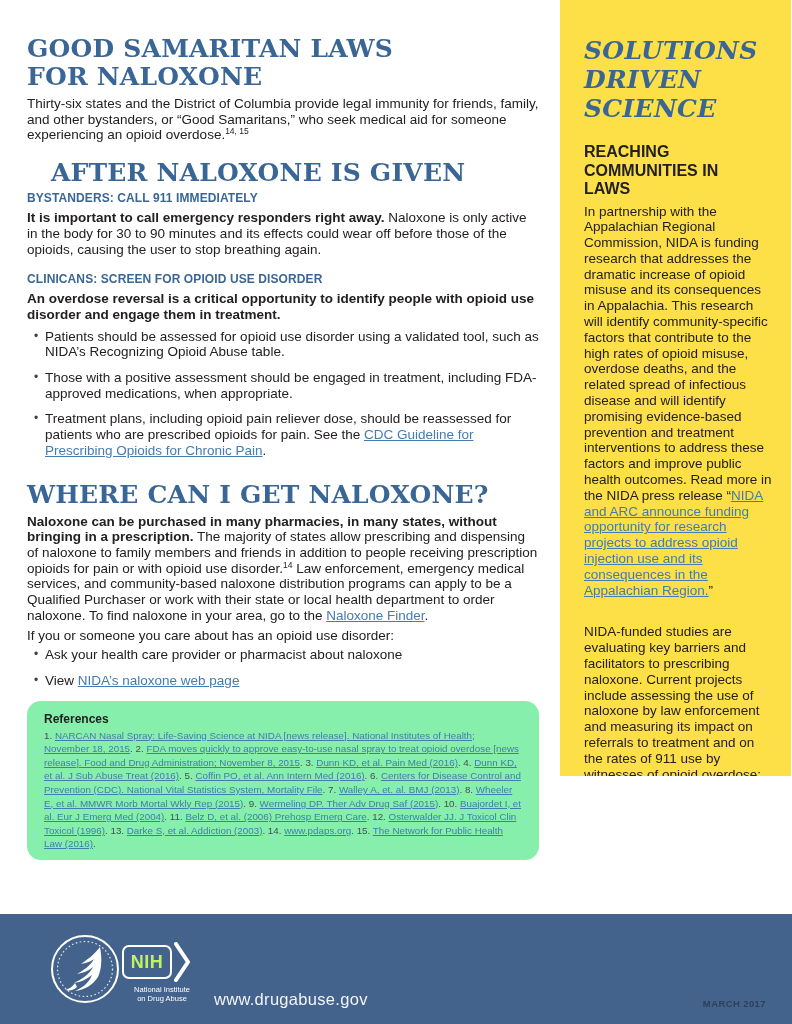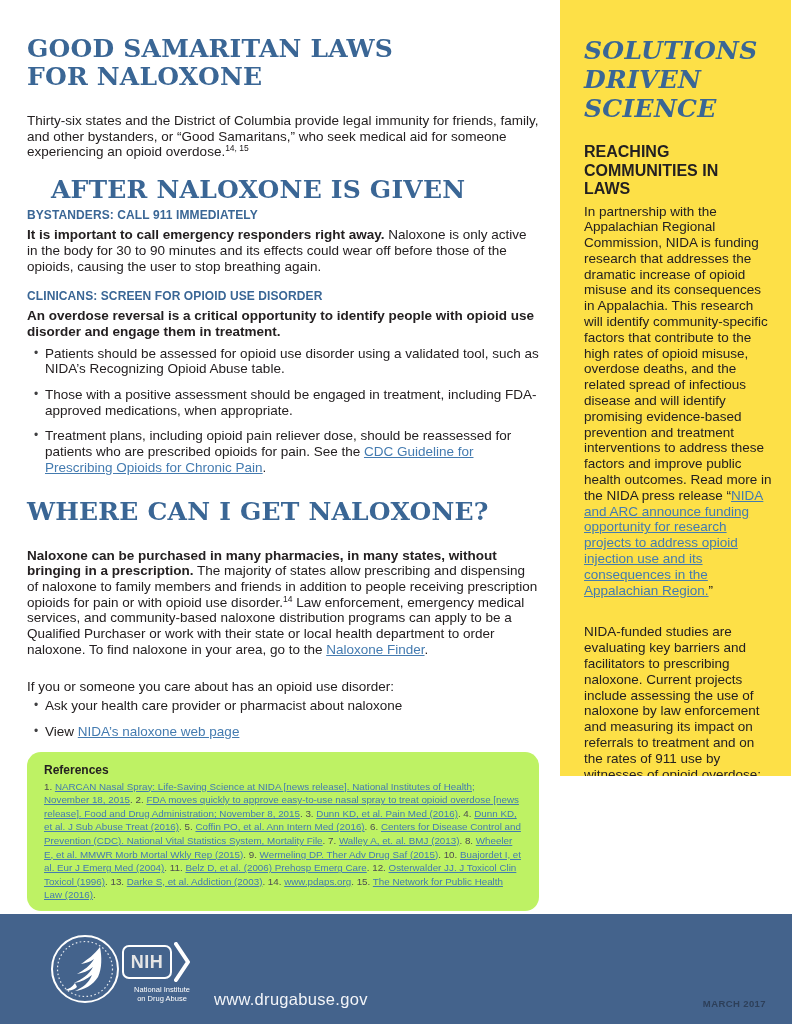--- a/index.html
+++ b/index.html
@@ -9,31 +9,31 @@
   
   .main { position:absolute; left:27px; top:35px; width:512px; }
   .h1 { font-family:"DejaVu Serif", serif; font-weight:bold; color:#3a6695;
         font-size:25px; line-height:28px; letter-spacing:.2px; white-space:pre-line; }
   .h2 { font-weight:bold; font-size:12px; line-height:17px; color:#3a6695; letter-spacing:.1px; }
   .p  { font-size:13.5px; line-height:15.7px; color:#242021; }
   .b  { font-weight:bold; }
   sup { font-size:8.5px; vertical-align:super; line-height:0; }
   a.lnk { color:#447bb0; text-decoration:underline; cursor:pointer; }
 
-  .mt-p  { margin-top:22px; }
+  .mt-p  { margin-top:5px; }
   .mt-sec{ margin-top:16px;margin-left:24px; }
   .mt-sub{ margin-top:3px; }
   .mt-h2 { margin-top:14px; }
 
   .list { margin-top:6px; }
   .li { display:flex; margin-bottom:10px; }
   .dot { width:18px; text-align:center; font-size:12px; color:#3f3f41; flex:0 0 18px; line-height:15.7px; }
   .li-t { flex:1; font-size:13.5px; line-height:15.7px; color:#242021; }
 
-  .refbox { margin-top:12px; background:#bef264; border-radius:14px; padding:11px 17px 9px 17px; width:512px; }
+  .refbox { margin-top:12px; background:#86efac; border-radius:14px; padding:11px 17px 9px 17px; width:512px; }
   .ref-title { font-weight:bold; font-size:12px; line-height:15px; color:#242021; margin-bottom:2px; }
   .refs { font-size:9.8px; line-height:13.6px; color:#4c4c4e; }
   .refs a.lnk { color:#447bb0; }
 
   
   .sidebar { position:absolute; left:560px; top:0; width:231px; height:776px;
              background:#fde047; padding:36px 16px 0 24px; overflow:hidden; }
   .sb-title { font-family:"DejaVu Serif", serif; font-weight:bold; font-style:italic;
               color:#3a6695; font-size:25px; line-height:29px; white-space:pre-line;
               letter-spacing:.3px; margin-bottom:20px; }
@@ -42,21 +42,21 @@
   .sb-p { font-size:13.5px; line-height:15.8px; color:#242021; }
   .sb-gap { height:26px; }
 
   
   .footer { position:absolute; left:0; top:914px; width:792px; height:110px; background:#44638c; }
   .hhs { position:absolute; left:48px; top:17px; }
   .nih { position:absolute; left:122px; top:28px; width:86px; }
   .nih-row { display:flex; align-items:center; }
   .nih-box { width:50px; height:34px; border:2.5px solid #ffffff; border-radius:7px;
              display:flex; align-items:center; justify-content:center;
-             color:#e5e5e5; font-weight:bold; font-size:18px; letter-spacing:.5px; }
+             color:#bef264; font-weight:bold; font-size:18px; letter-spacing:.5px; }
   .nih-chev { margin-left:2px; }
   .nih-name { margin-top:4px; color:#ffffff; font-size:7.5px; line-height:8.8px;
               text-align:center; white-space:pre-line; width:80px; }
   .url { position:absolute; left:214px; top:40px; color:#f2f4f8; font-size:16.5px; letter-spacing:.3px;margin-top:36px; }
   .date { position:absolute; right:26px; top:84px; color:#2d3f59; font-weight:bold;
           font-size:9.5px; letter-spacing:.4px; }
 </style>
 </head>
 <body>
 

